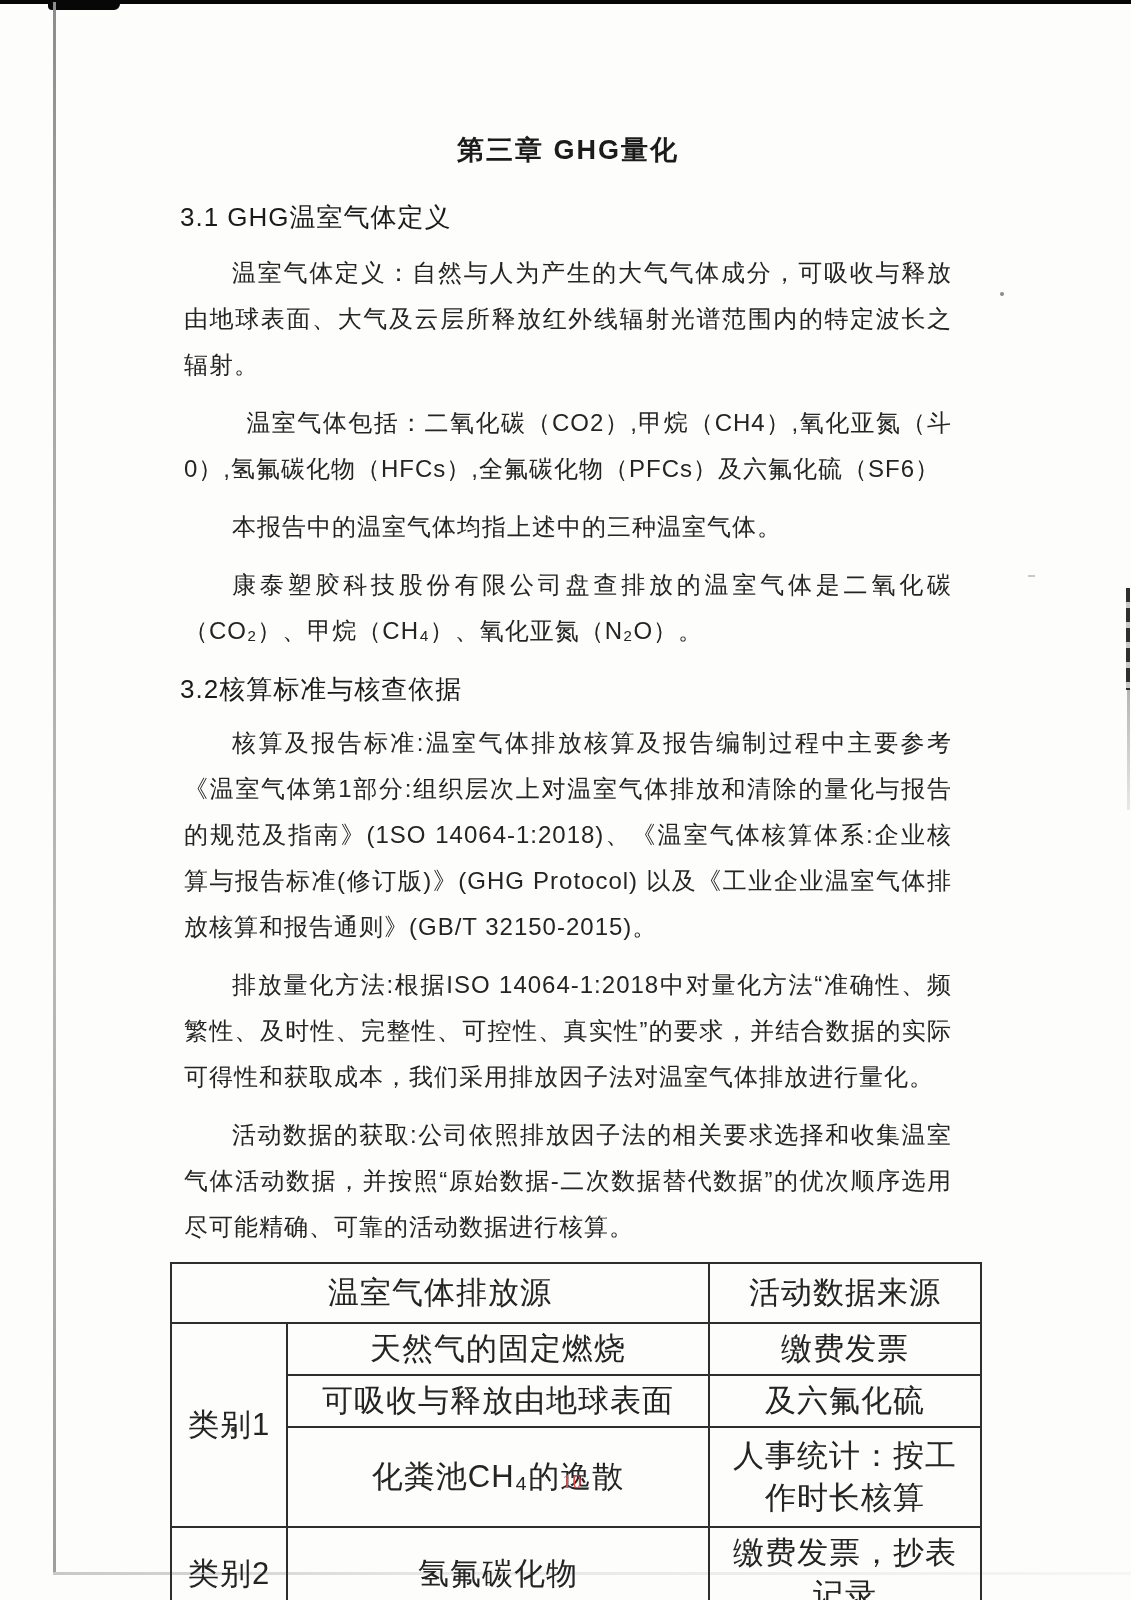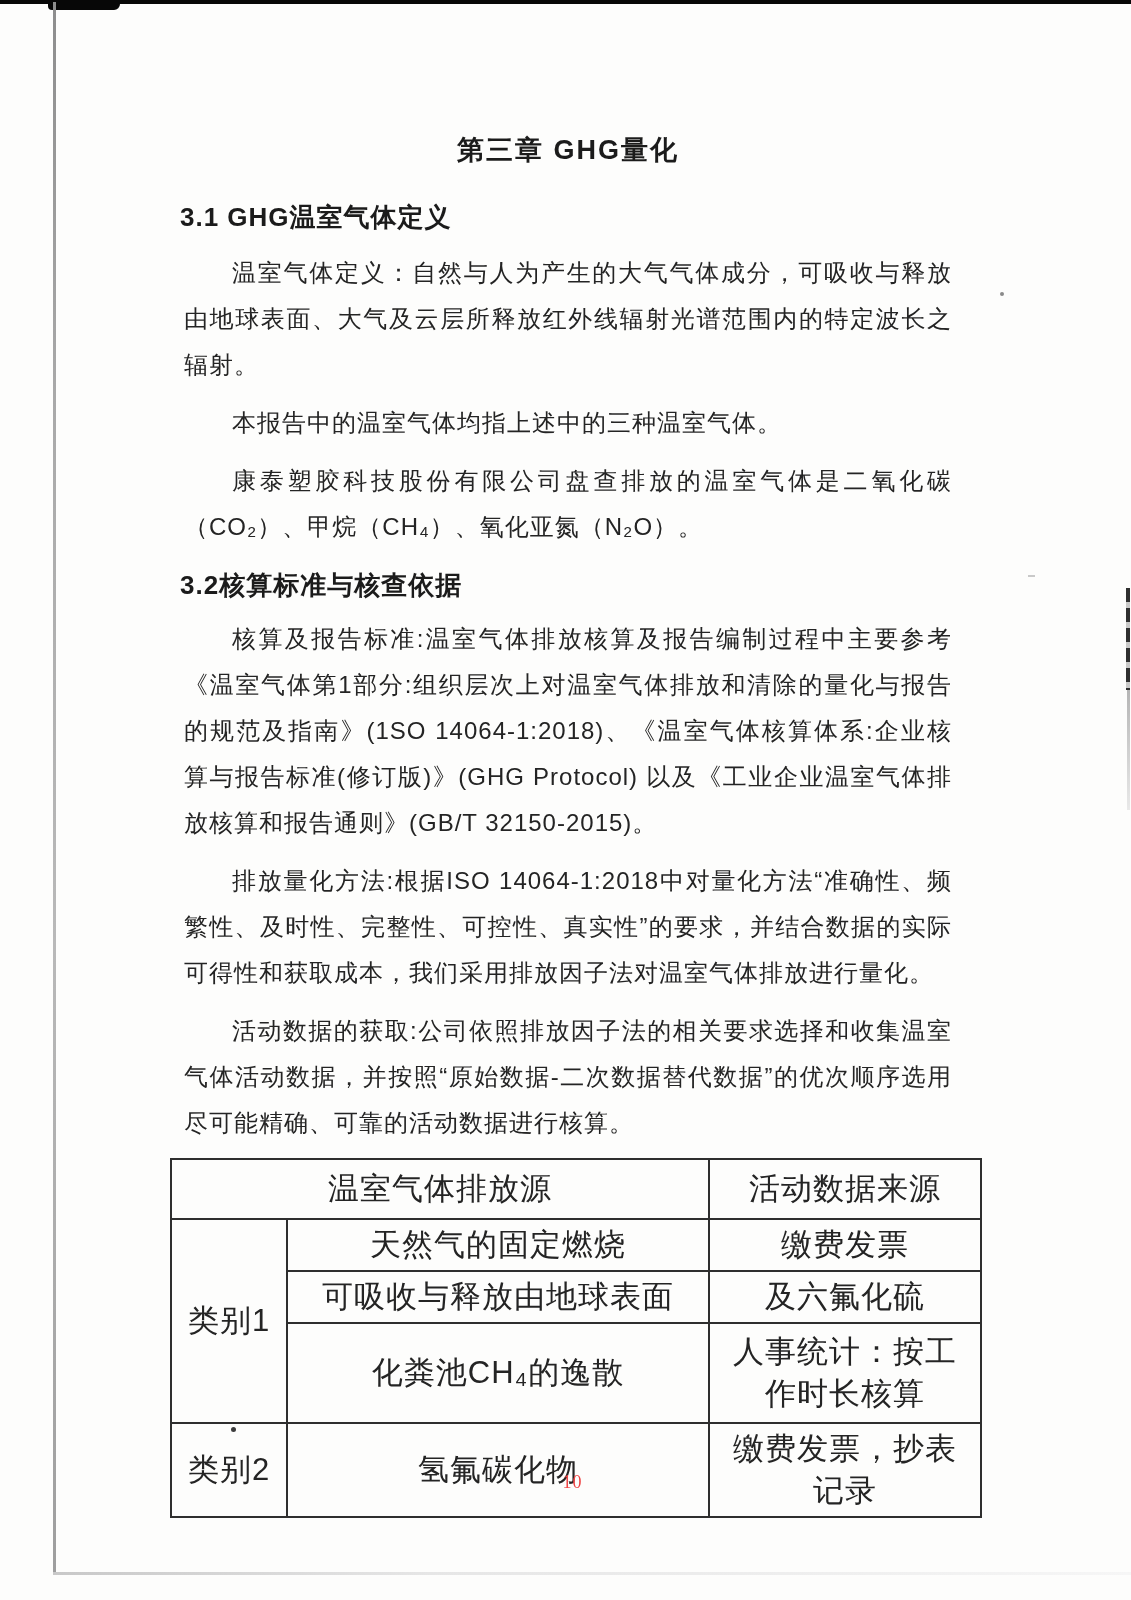--- a/index.html
+++ b/index.html
@@ -25,21 +25,21 @@
   .speck-a{position:absolute;left:231px;top:1427px;width:5px;height:5px;border-radius:50%;background:#3c3c3c;}
   .speck-b{position:absolute;left:1000px;top:292px;width:4px;height:4px;border-radius:50%;background:#8a8a8a;}
   .speck-c{position:absolute;left:1028px;top:575px;width:7px;height:2px;background:#c9c9c9;}
   
   .content{position:absolute;left:172px;top:128px;width:792px;}
   .doc-title{
     text-align:center;font-size:27px;font-weight:bold;line-height:44px;
     letter-spacing:2px;color:#1b1b1b;margin:0 0 26px 0;
   }
   .sec-heading{
-    font-size:26px;font-weight:bold;line-height:38px;color:#1b1b1b;
+    font-size:26px;font-weight:normal;line-height:38px;color:#1b1b1b;
     margin:0 0 14px 8px;letter-spacing:1px;
   }
   .sec-heading.mt{margin-top:16px;margin-bottom:8px;}
   .para{
     font-size:24px;line-height:46px;margin:12px;color:#242424;
     text-align:justify;text-indent:2em;letter-spacing:1px;
   }
   .para.indent-lg{text-indent:2.6em;}
   
   .src-table{
@@ -81,20 +81,21 @@
   <div class="speck-b"></div>
   <div class="speck-c"></div>
 
   <div class="content">
 
     <div class="doc-title">第三章 GHG量化</div>
 
     <div class="sec-heading">3.1 GHG温室气体定义</div>
 
     <p class="para">温室气体定义：自然与人为产生的大气气体成分，可吸收与释放由地球表面、大气及云层所释放红外线辐射光谱范围内的特定波长之辐射。</p>
+    <p class="para indent-lg">温室气体包括：二氧化碳（CO2）,甲烷（CH4）,氧化亚氮（斗0）,氢氟碳化物（HFCs）,全氟碳化物（PFCs）及六氟化硫（SF6）</p>
     <p class="para">本报告中的温室气体均指上述中的三种温室气体。</p>
     <p class="para">康泰塑胶科技股份有限公司盘查排放的温室气体是二氧化碳（CO₂）、甲烷（CH₄）、氧化亚氮（N₂O）。</p>
 
     <div class="sec-heading mt">3.2核算标准与核查依据</div>
 
     <p class="para">核算及报告标准:温室气体排放核算及报告编制过程中主要参考《温室气体第1部分:组织层次上对温室气体排放和清除的量化与报告的规范及指南》(1SO 14064-1:2018)、《温室气体核算体系:企业核算与报告标准(修订版)》(GHG Protocol) 以及《工业企业温室气体排放核算和报告通则》(GB/T 32150-2015)。</p>
     <p class="para">排放量化方法:根据ISO 14064-1:2018中对量化方法“准确性、频繁性、及时性、完整性、可控性、真实性”的要求，并结合数据的实际可得性和获取成本，我们采用排放因子法对温室气体排放进行量化。</p>
     <p class="para">活动数据的获取:公司依照排放因子法的相关要求选择和收集温室气体活动数据，并按照“原始数据-二次数据替代数据”的优次顺序选用尽可能精确、可靠的活动数据进行核算。</p>
 
     <table class="src-table">

